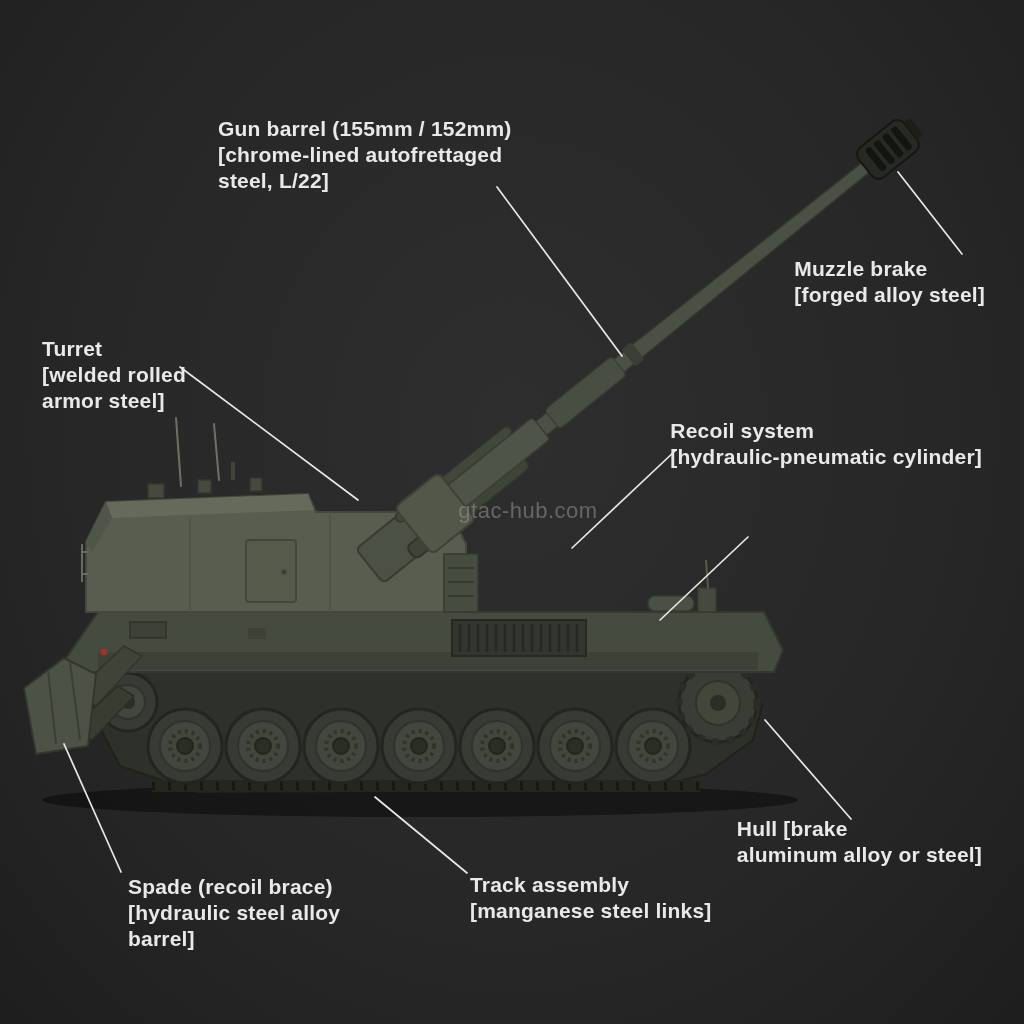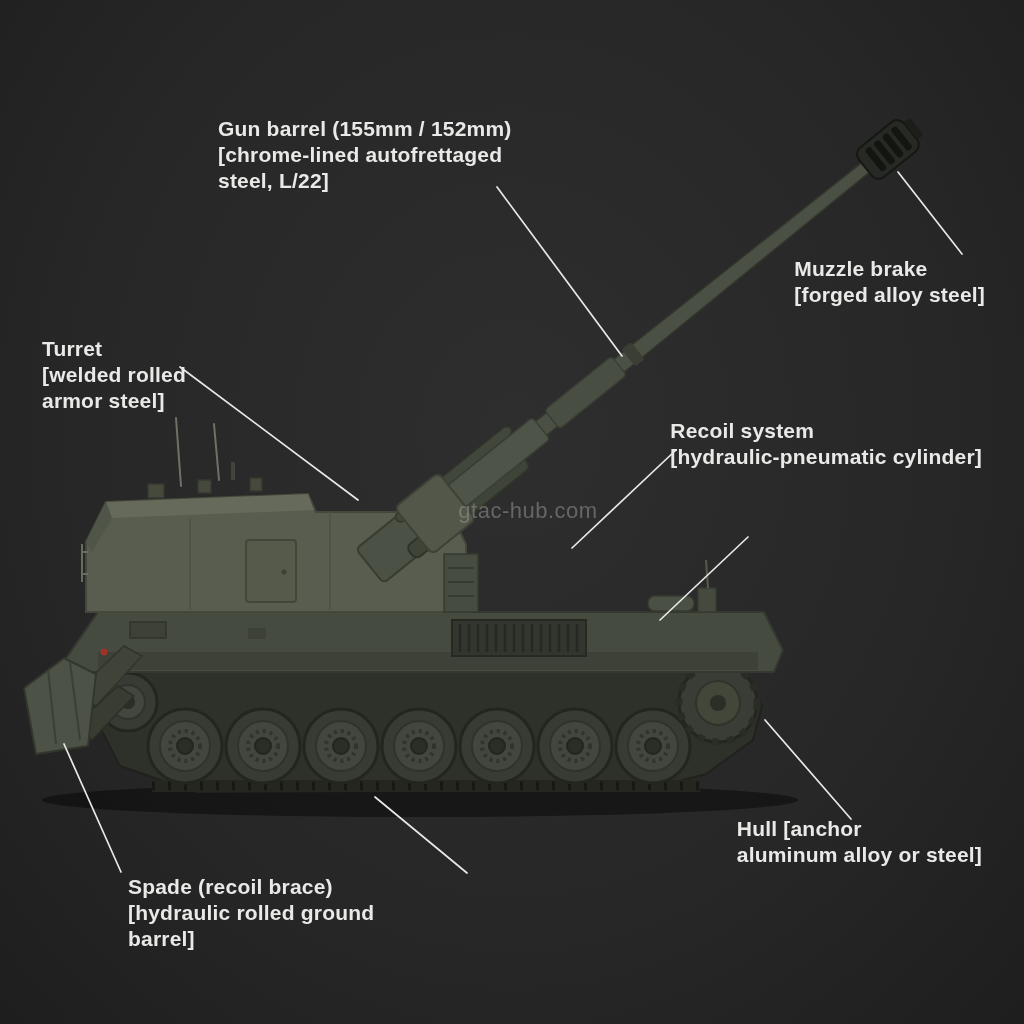--- a/index.html
+++ b/index.html
@@ -186,26 +186,30 @@
   <div class="label" style="left:42px;top:336px;">
     <span>Turret</span>
     <span>[welded rolled</span>
     <span>armor steel]</span>
   </div>
 
   <div class="label right" style="right:42px;top:520px;">
   </div>
 
   <div class="label right" style="right:42px;top:816px;">
-    <span>Hull [anchor</span>
+    <span>Hull [brake</span>
     <span>aluminum alloy or steel]</span>
   </div>
 
+  <div class="label" style="left:470px;top:872px;">
+    <span>Track assembly</span>
+    <span>[manganese steel links]</span>
+  </div>
 
   <div class="label" style="left:128px;top:874px;">
     <span>Spade (recoil brace)</span>
-    <span>[hydraulic rolled ground</span>
+    <span>[hydraulic steel alloy</span>
     <span>barrel]</span>
   </div>
 
   <div id="watermark">gtac-hub.com</div>
 
 </div>
 
 </body></html>

